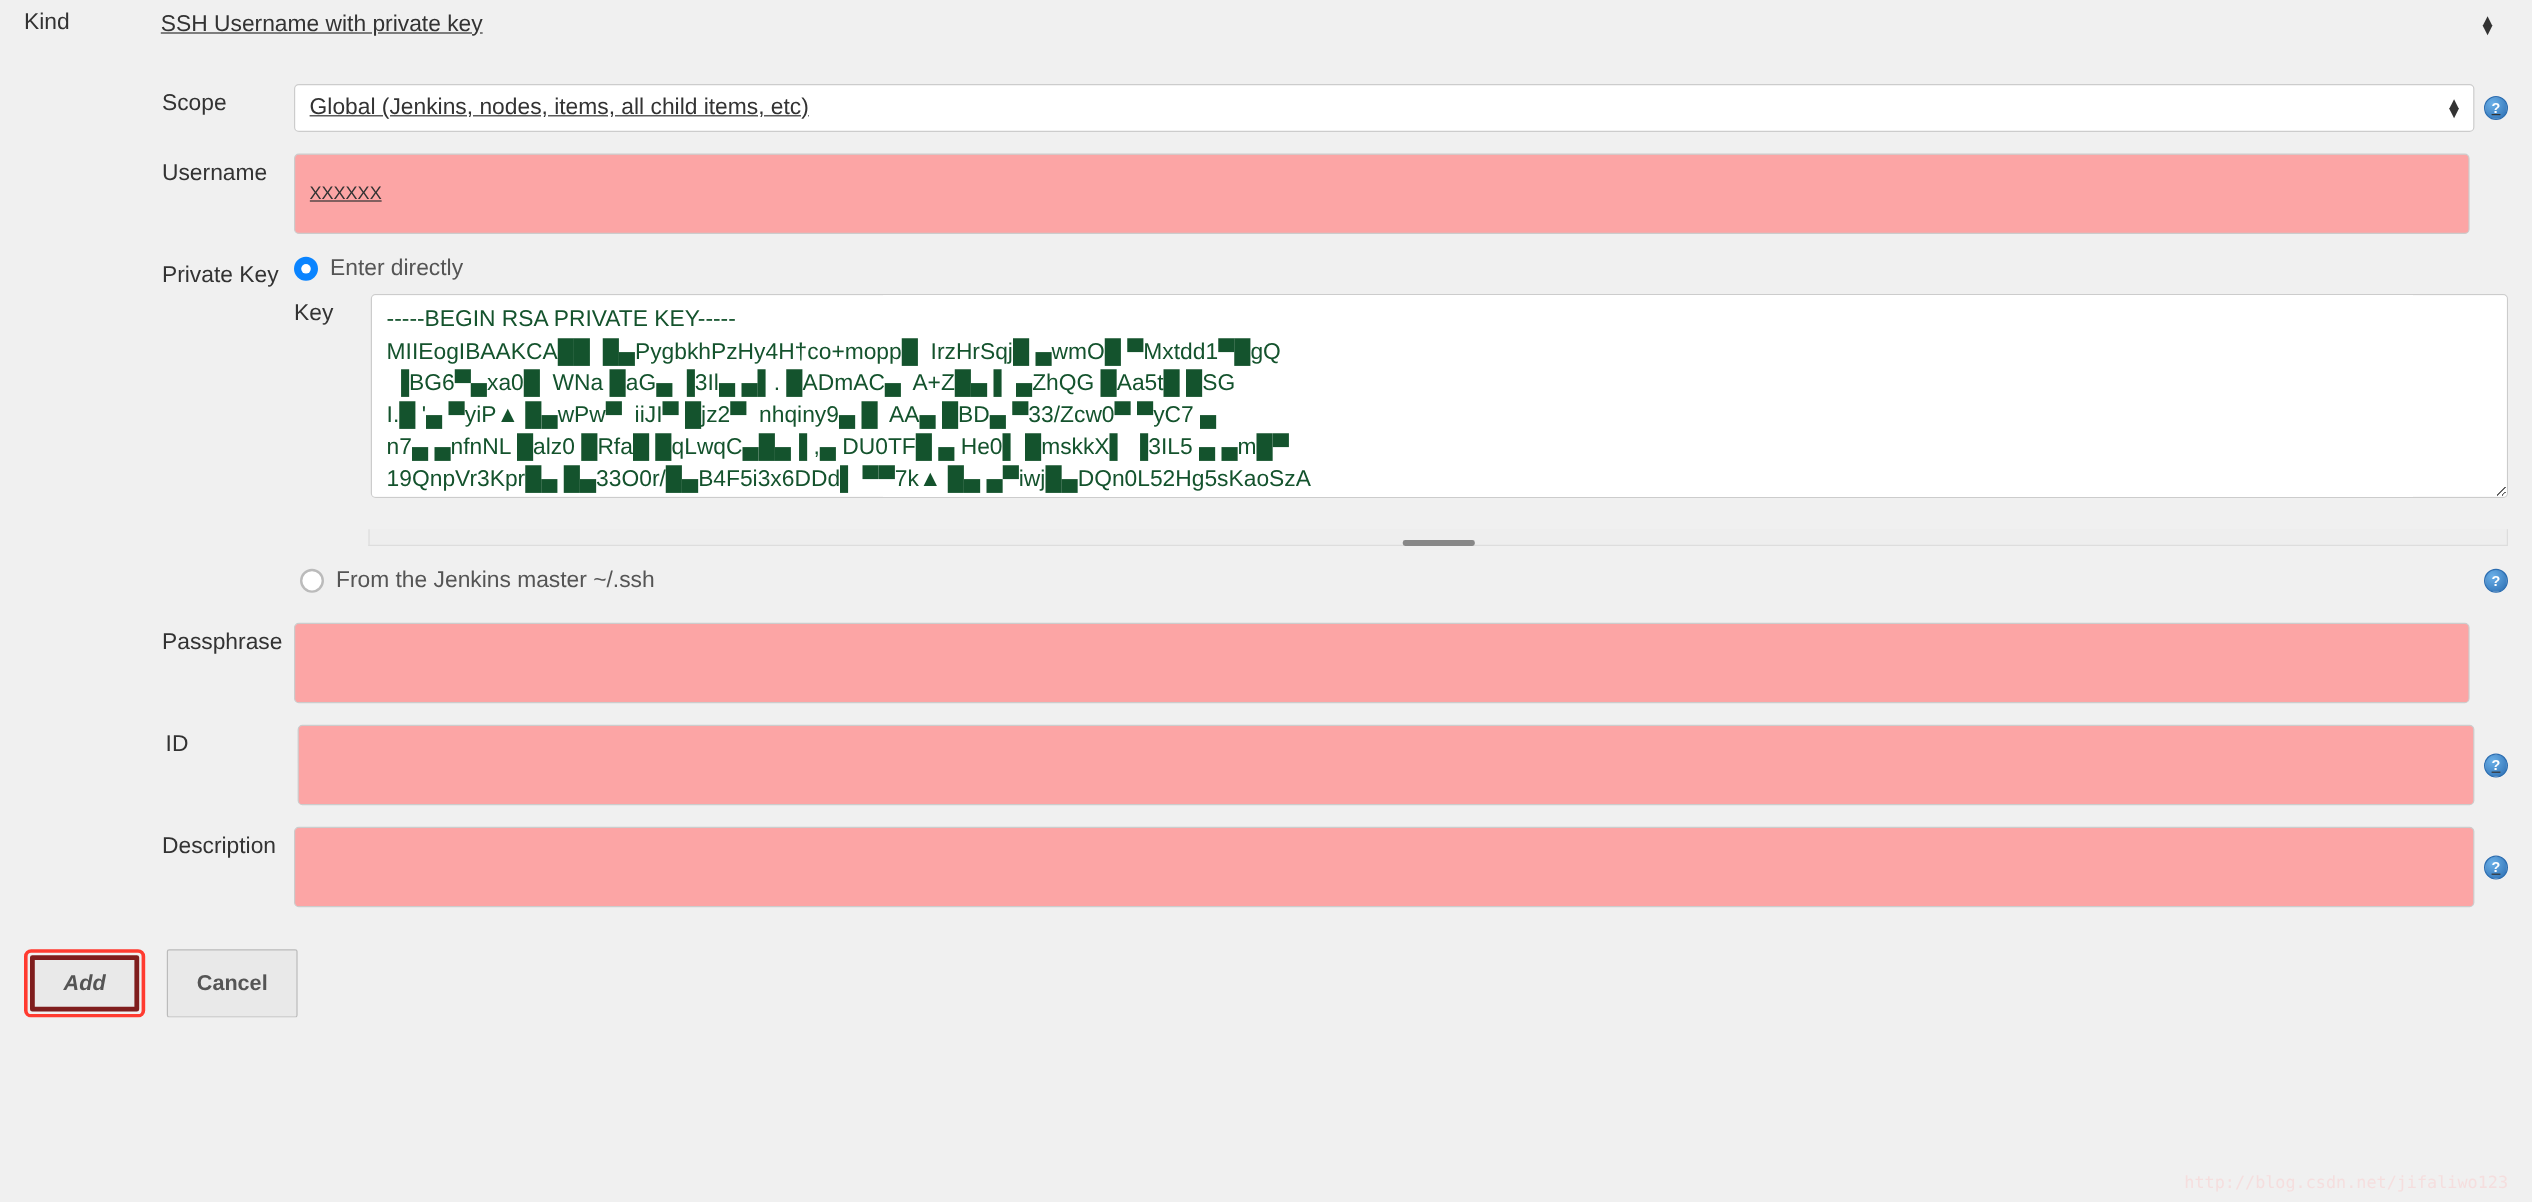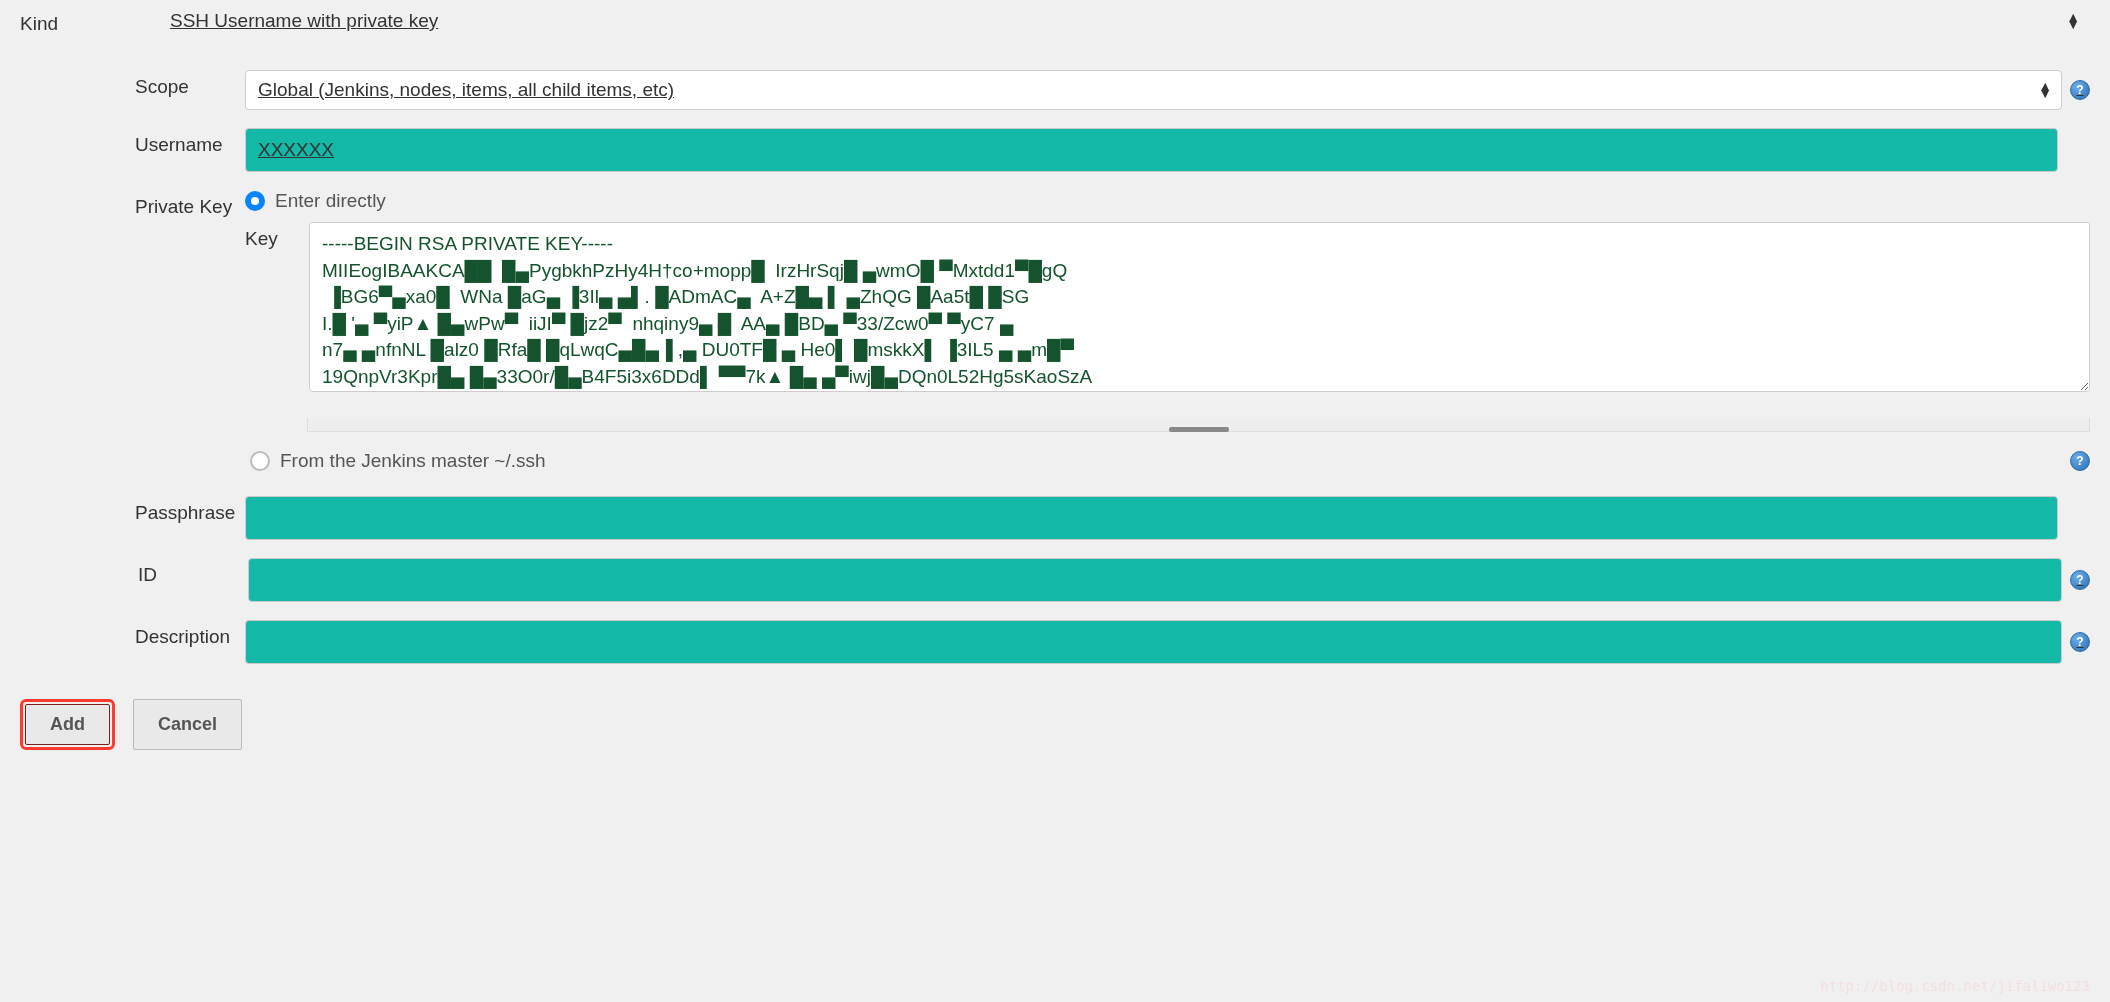--- a/index.html
+++ b/index.html
@@ -56,25 +56,25 @@
       transform: translateY(-50%);
       font-size: 14px;
       pointer-events: none;
       display: flex;
       flex-direction: column;
       line-height: 7px;
     }
     .text-input {
       flex: 1;
       width: 100%;
-      background: #14b8a6;
+      background: #fca5a5;
       border: 1px solid #ccc;
       border-radius: 4px;
-      padding: 10px 12px;
-      font-size: 19px;
+      padding: 24px 12px;
+      font-size: 15px;
       color: #333;
     }
     .radio-row {
       display: flex;
       align-items: center;
       gap: 10px;
       margin-bottom: 10px;
     }
     .radio-input {
       width: 20px;
@@ -181,40 +181,41 @@
       color: #555;
       cursor: pointer;
     }
     .btn-highlight {
       border: 3px solid #ff3b30;
       border-radius: 6px;
       padding: 2px;
       display: inline-block;
     }
     .btn-highlight .btn {
-      border: 1px solid #7f1d1d;
+      border: 4px solid #7f1d1d;
+      font-style: italic;
     }
     .watermark {
       position: fixed;
       bottom: 8px;
       right: 20px;
       color: #f5dede;
       font-size: 14px;
       font-family: monospace;
     }
     .priv-key-block {
       flex: 1;
     }
     .radio-help-row {
       display: flex;
       align-items: center;
       gap: 10px;
     }
     .spacer { width: 24px; flex-shrink:0; }
-    .kind-row { align-items: center; margin-top:2px; margin-bottom: 30px; gap: 36px;}
+    .kind-row { margin-top:2px; margin-bottom: 30px;}
   </style>
 </head>
 <body>
 
 <div class="form-row kind-row">
   <div class="form-label">Kind</div>
   <div class="form-field">
     <div class="select-wrap">
       <div class="select-box kind">SSH Username with private key</div>
       <div class="select-arrow">

